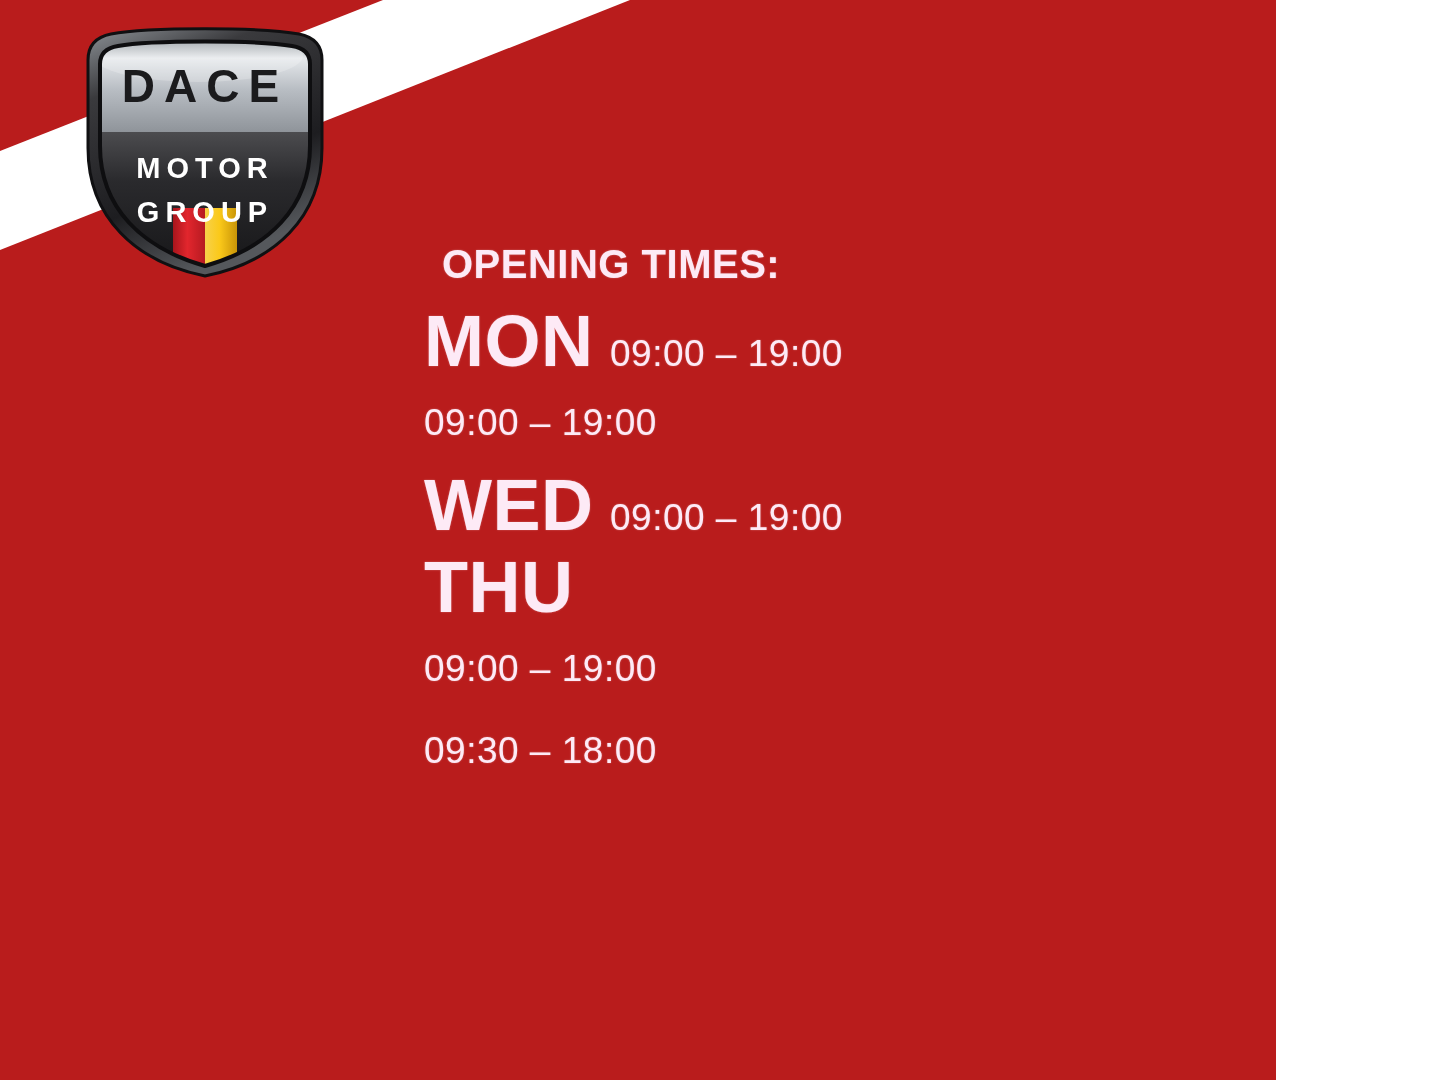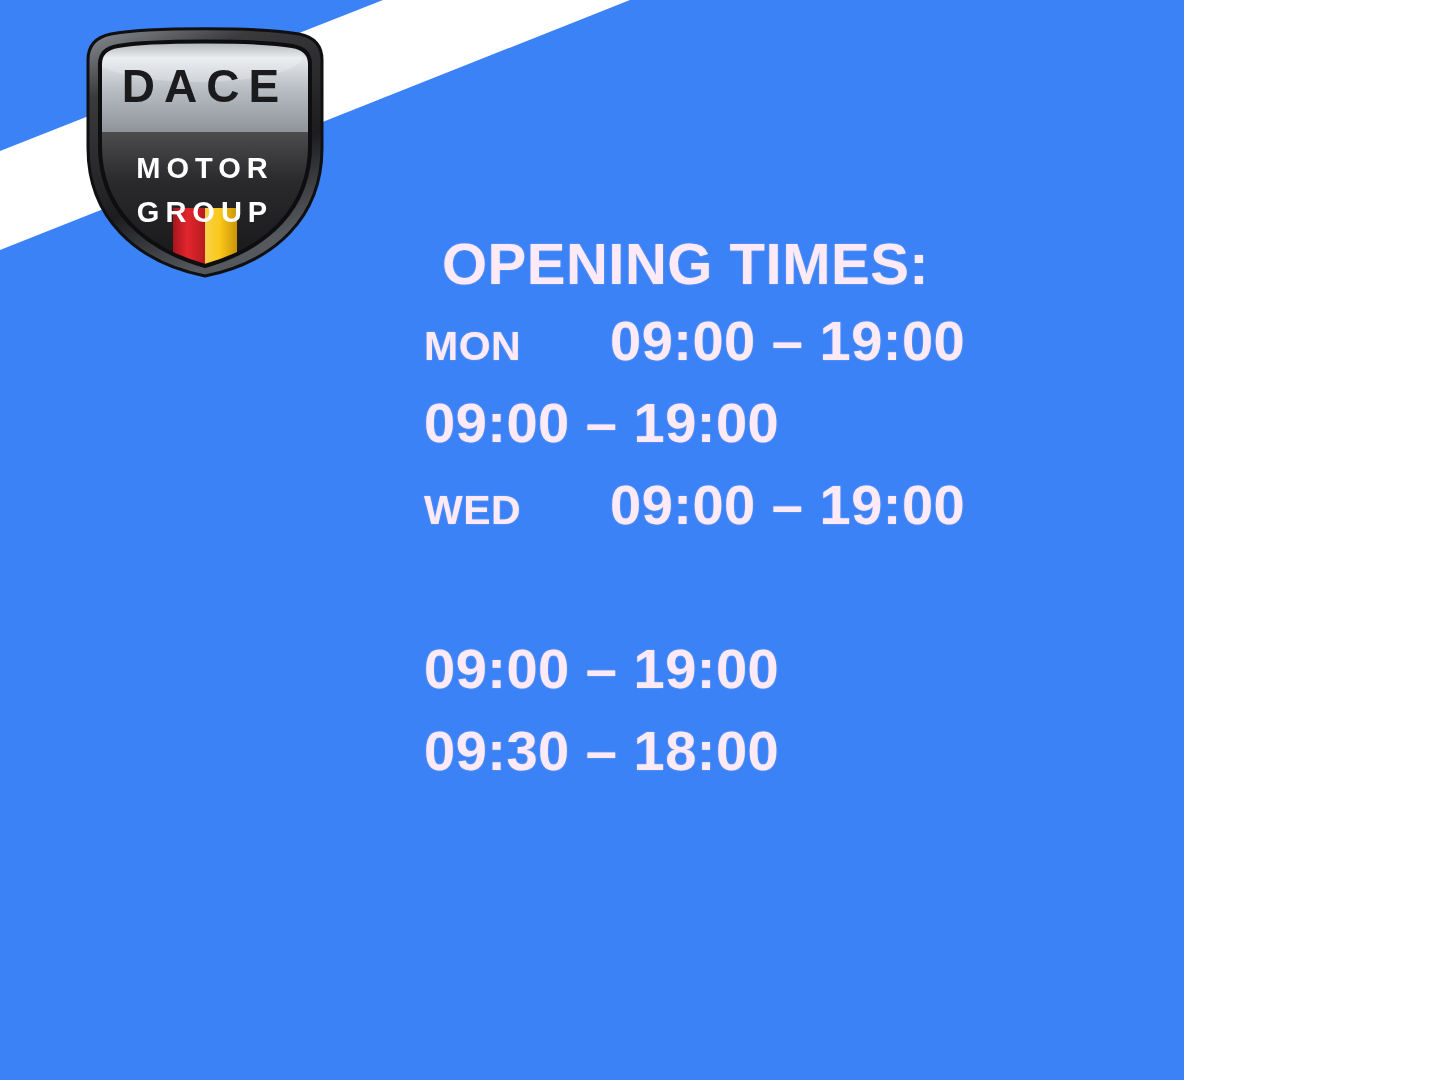--- a/index.html
+++ b/index.html
@@ -7,23 +7,23 @@
     padding: 0;
   }
   body {
     width: 1440px;
     height: 1080px;
     overflow: hidden;
     font-family: "Liberation Sans", sans-serif;
   }
   #poster {
     position: relative;
-    width: 1184px;
+    width: 1276px;
     height: 1080px;
-    background: #3b82f6;
+    background: #b91c1c;
     overflow: hidden;
   }
   .band-wrap {
     position: absolute;
     left: 0;
     top: 0;
     width: 1440px;
     height: 1080px;
     overflow: hidden;
     pointer-events: none;
@@ -41,48 +41,48 @@
 
   
   .schedule {
     position: absolute;
     left: 424px;
     top: 228px;
     width: 620px;
   }
   .heading {
     color: #fdeaf6;
-    font-size: 58px;
+    font-size: 40px;
     font-weight: 700;
     letter-spacing: 0.5px;
     line-height: 72px;
     padding-left: 18px;
     white-space: nowrap;
     text-shadow: 0 0 2px rgba(255,255,255,0.35);
   }
   .row {
     display: flex;
     align-items: baseline;
     line-height: 82px;
     height: 82px;
     white-space: nowrap;
   }
   .day {
     color: #fdeaf6;
-    font-size: 41px;
+    font-size: 72px;
     font-weight: 700;
     letter-spacing: 0.5px;
     width: 186px;
     flex: 0 0 186px;
     text-shadow: 0 0 2px rgba(255,255,255,0.35);
   }
   .hours {
     color: #fdeaf6;
-    font-size: 56px;
-    font-weight: 700;
+    font-size: 37px;
+    font-weight: 400;
     letter-spacing: 0.5px;
     text-shadow: 0 0 2px rgba(255,255,255,0.35);
   }
 </style>
 </head>
 <body>
 
 <div id="poster">
 
   <div class="band-wrap">
@@ -156,20 +156,21 @@
       <span class="hours">09:00 – 19:00</span>
     </div>
     <div class="row">
       <span class="hours">09:00 – 19:00</span>
     </div>
     <div class="row">
       <span class="day">WED</span>
       <span class="hours">09:00 – 19:00</span>
     </div>
     <div class="row">
+      <span class="day">THU</span>
     </div>
     <div class="row">
       <span class="hours">09:00 – 19:00</span>
     </div>
     <div class="row">
       <span class="hours">09:30 – 18:00</span>
     </div>
   </div>
 
 </div>

